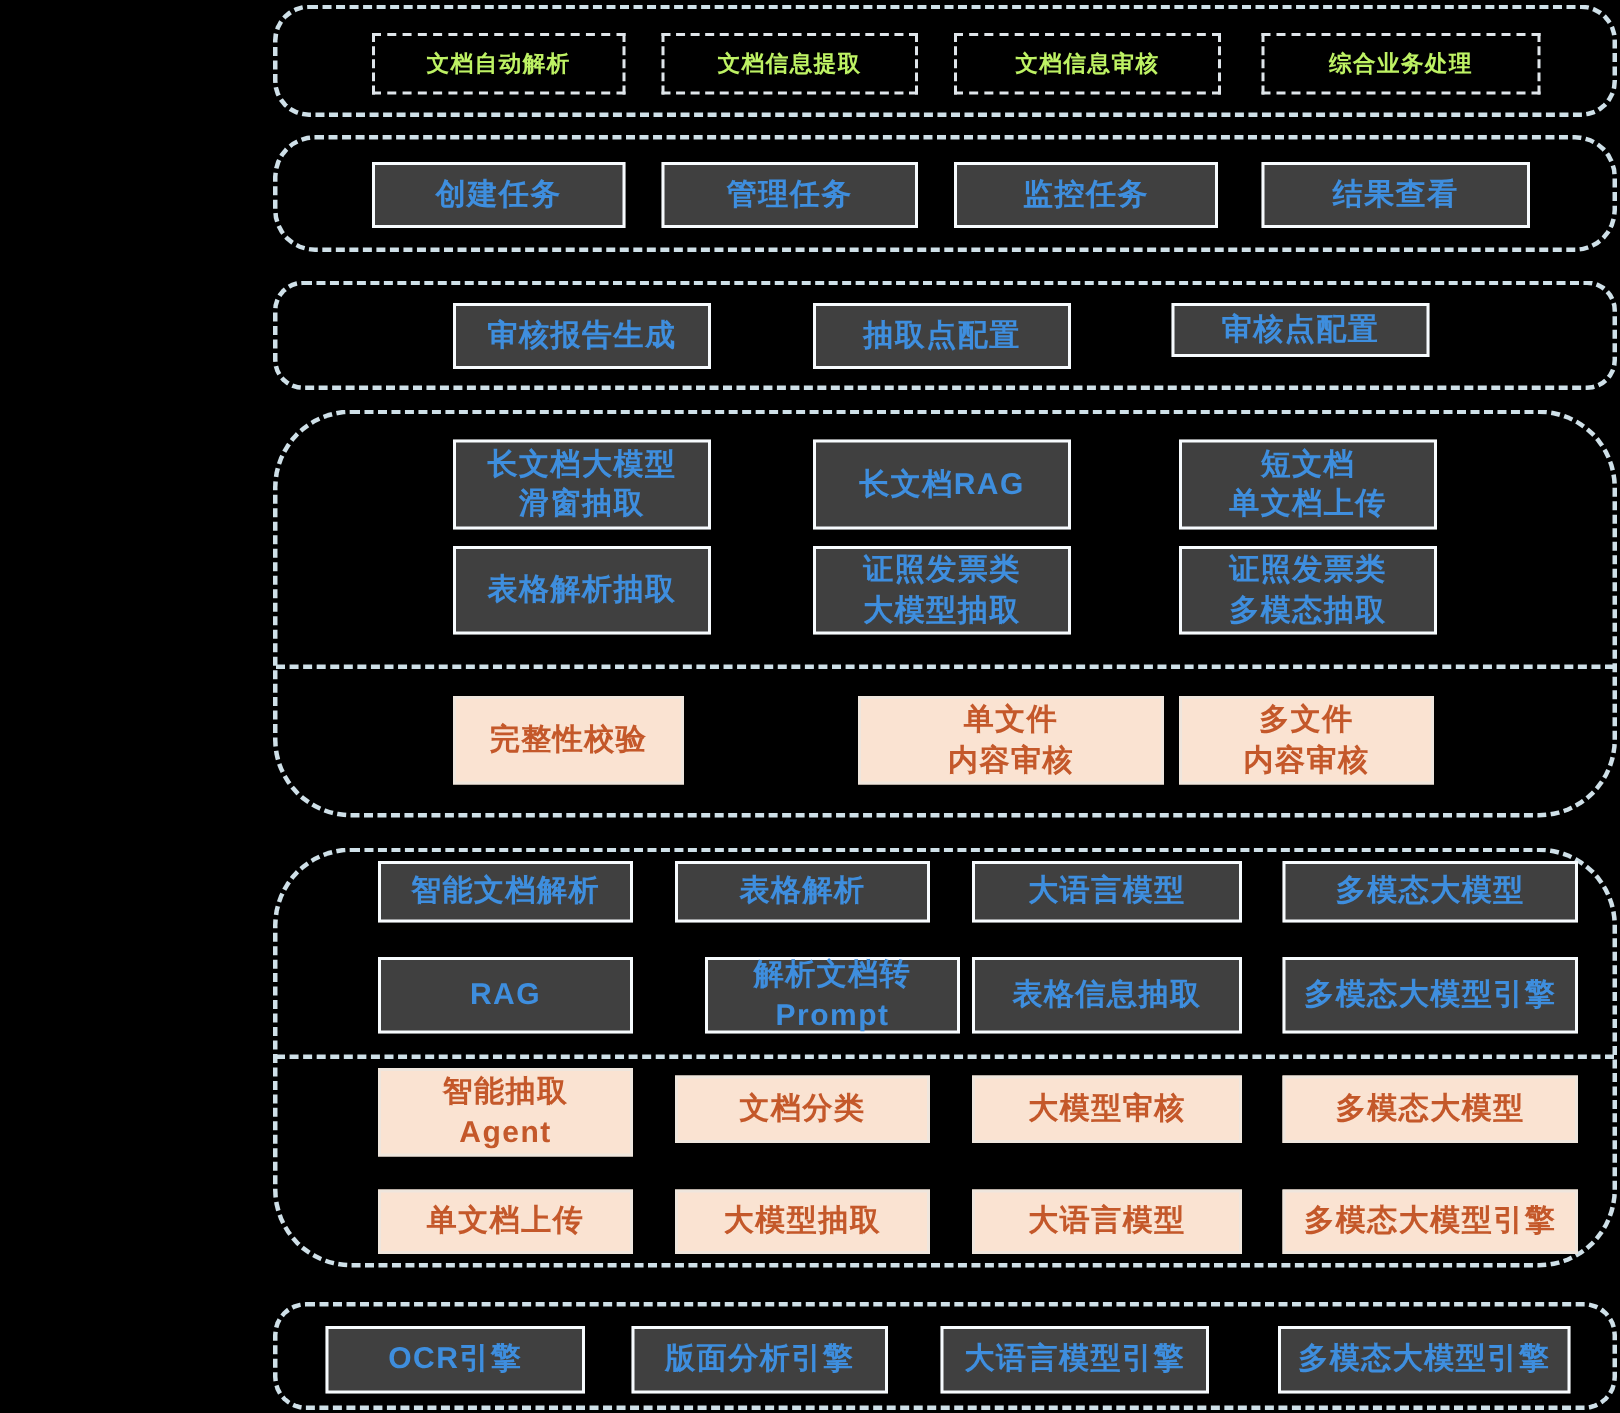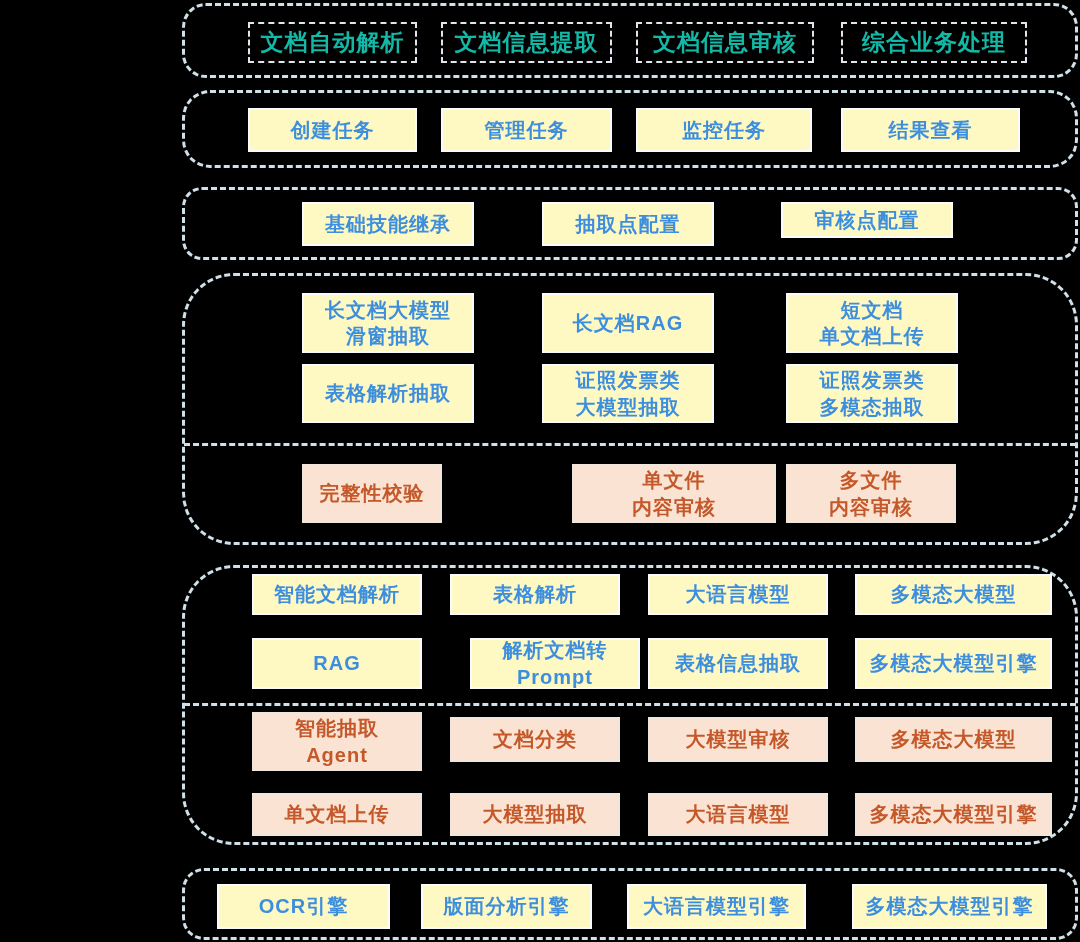--- a/index.html
+++ b/index.html
@@ -37,34 +37,34 @@
     align-items: center;
     justify-content: center;
     text-align: center;
     white-space: pre-line;
     font-weight: bold;
     font-size: 20px;
     letter-spacing: 1px;
     line-height: 1.32;
   }
   .box.blue {
-    background: #fef9c3;
+    background: #404040;
     border: 2px solid #f7fbfe;
     color: #3e8ede;
   }
   .box.orange {
     background: #fae3d2;
     border: 2px solid #efe6dd;
     color: #c4582a;
   }
   .box.topdash {
     background: transparent;
     border: 2px dashed #dfe5ea;
-    color: #14b8a6;
-    font-size: 23px;
+    color: #bef264;
+    font-size: 15px;
   }
 </style>
 </head>
 <body>
 
 <div id="page">
 
   <div class="container" style="top:3px;height:75px;border-radius:24px"></div>
   <div class="container" style="top:90px;height:78px;border-radius:28px"></div>
   <div class="container" style="top:187px;height:73px;border-radius:20px"></div>
@@ -78,37 +78,37 @@
   <div class="box topdash" style="left:248px;top:22px;width:169px;height:41px">文档自动解析</div>
   <div class="box topdash" style="left:441px;top:22px;width:171px;height:41px">文档信息提取</div>
   <div class="box topdash" style="left:636px;top:22px;width:178px;height:41px">文档信息审核</div>
   <div class="box topdash" style="left:841px;top:22px;width:186px;height:41px">综合业务处理</div>
 
   <div class="box blue" style="left:248px;top:108px;width:169px;height:44px">创建任务</div>
   <div class="box blue" style="left:441px;top:108px;width:171px;height:44px">管理任务</div>
   <div class="box blue" style="left:636px;top:108px;width:176px;height:44px">监控任务</div>
   <div class="box blue" style="left:841px;top:108px;width:179px;height:44px">结果查看</div>
 
-  <div class="box blue" style="left:302px;top:202px;width:172px;height:44px">基础技能继承</div>
+  <div class="box blue" style="left:302px;top:202px;width:172px;height:44px">审核报告生成</div>
   <div class="box blue" style="left:542px;top:202px;width:172px;height:44px">抽取点配置</div>
   <div class="box blue" style="left:781px;top:202px;width:172px;height:36px">审核点配置</div>
 
   <div class="box blue" style="left:302px;top:293px;width:172px;height:60px">长文档大模型
 滑窗抽取</div>
   <div class="box blue" style="left:542px;top:293px;width:172px;height:60px">长文档RAG</div>
   <div class="box blue" style="left:786px;top:293px;width:172px;height:60px">短文档
 单文档上传</div>
 
   <div class="box blue" style="left:302px;top:364px;width:172px;height:59px">表格解析抽取</div>
   <div class="box blue" style="left:542px;top:364px;width:172px;height:59px">证照发票类
 大模型抽取</div>
   <div class="box blue" style="left:786px;top:364px;width:172px;height:59px">证照发票类
 多模态抽取</div>
 
-  <div class="box orange" style="left:302px;top:464px;width:140px;height:59px">完整性校验</div>
+  <div class="box orange" style="left:302px;top:464px;width:154px;height:59px">完整性校验</div>
   <div class="box orange" style="left:572px;top:464px;width:204px;height:59px">单文件
 内容审核</div>
   <div class="box orange" style="left:786px;top:464px;width:170px;height:59px">多文件
 内容审核</div>
 
   <div class="box blue" style="left:252px;top:574px;width:170px;height:41px">智能文档解析</div>
   <div class="box blue" style="left:450px;top:574px;width:170px;height:41px">表格解析</div>
   <div class="box blue" style="left:648px;top:574px;width:180px;height:41px">大语言模型</div>
   <div class="box blue" style="left:855px;top:574px;width:197px;height:41px">多模态大模型</div>
 

